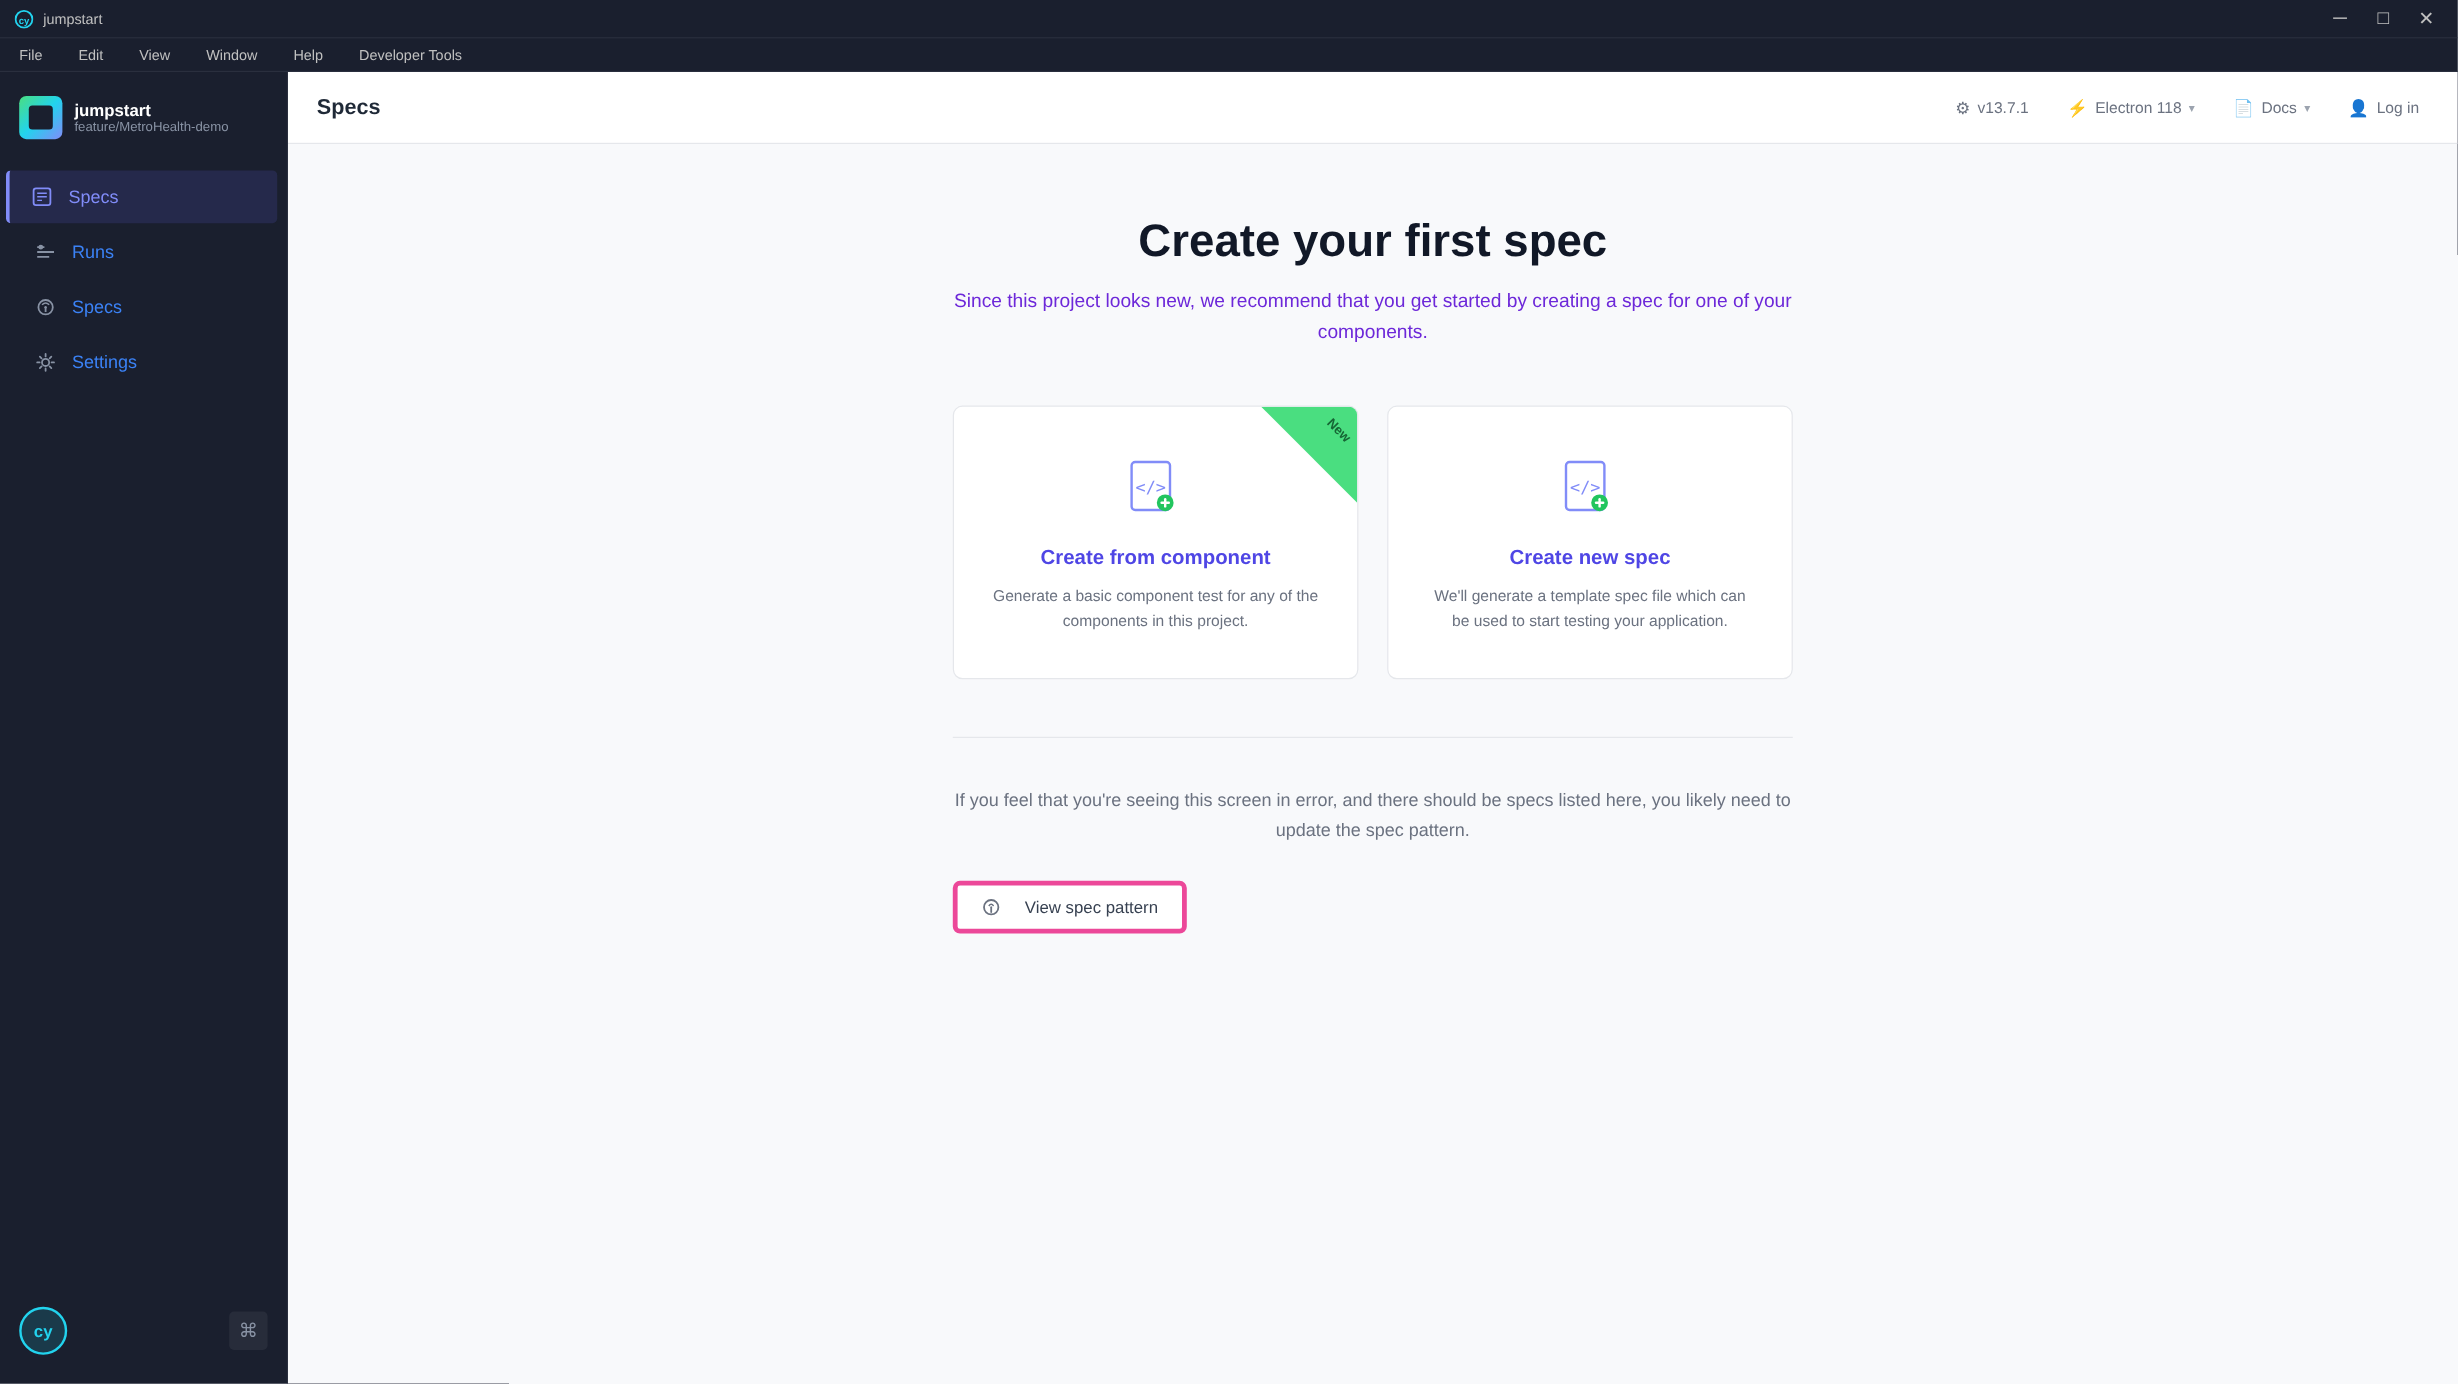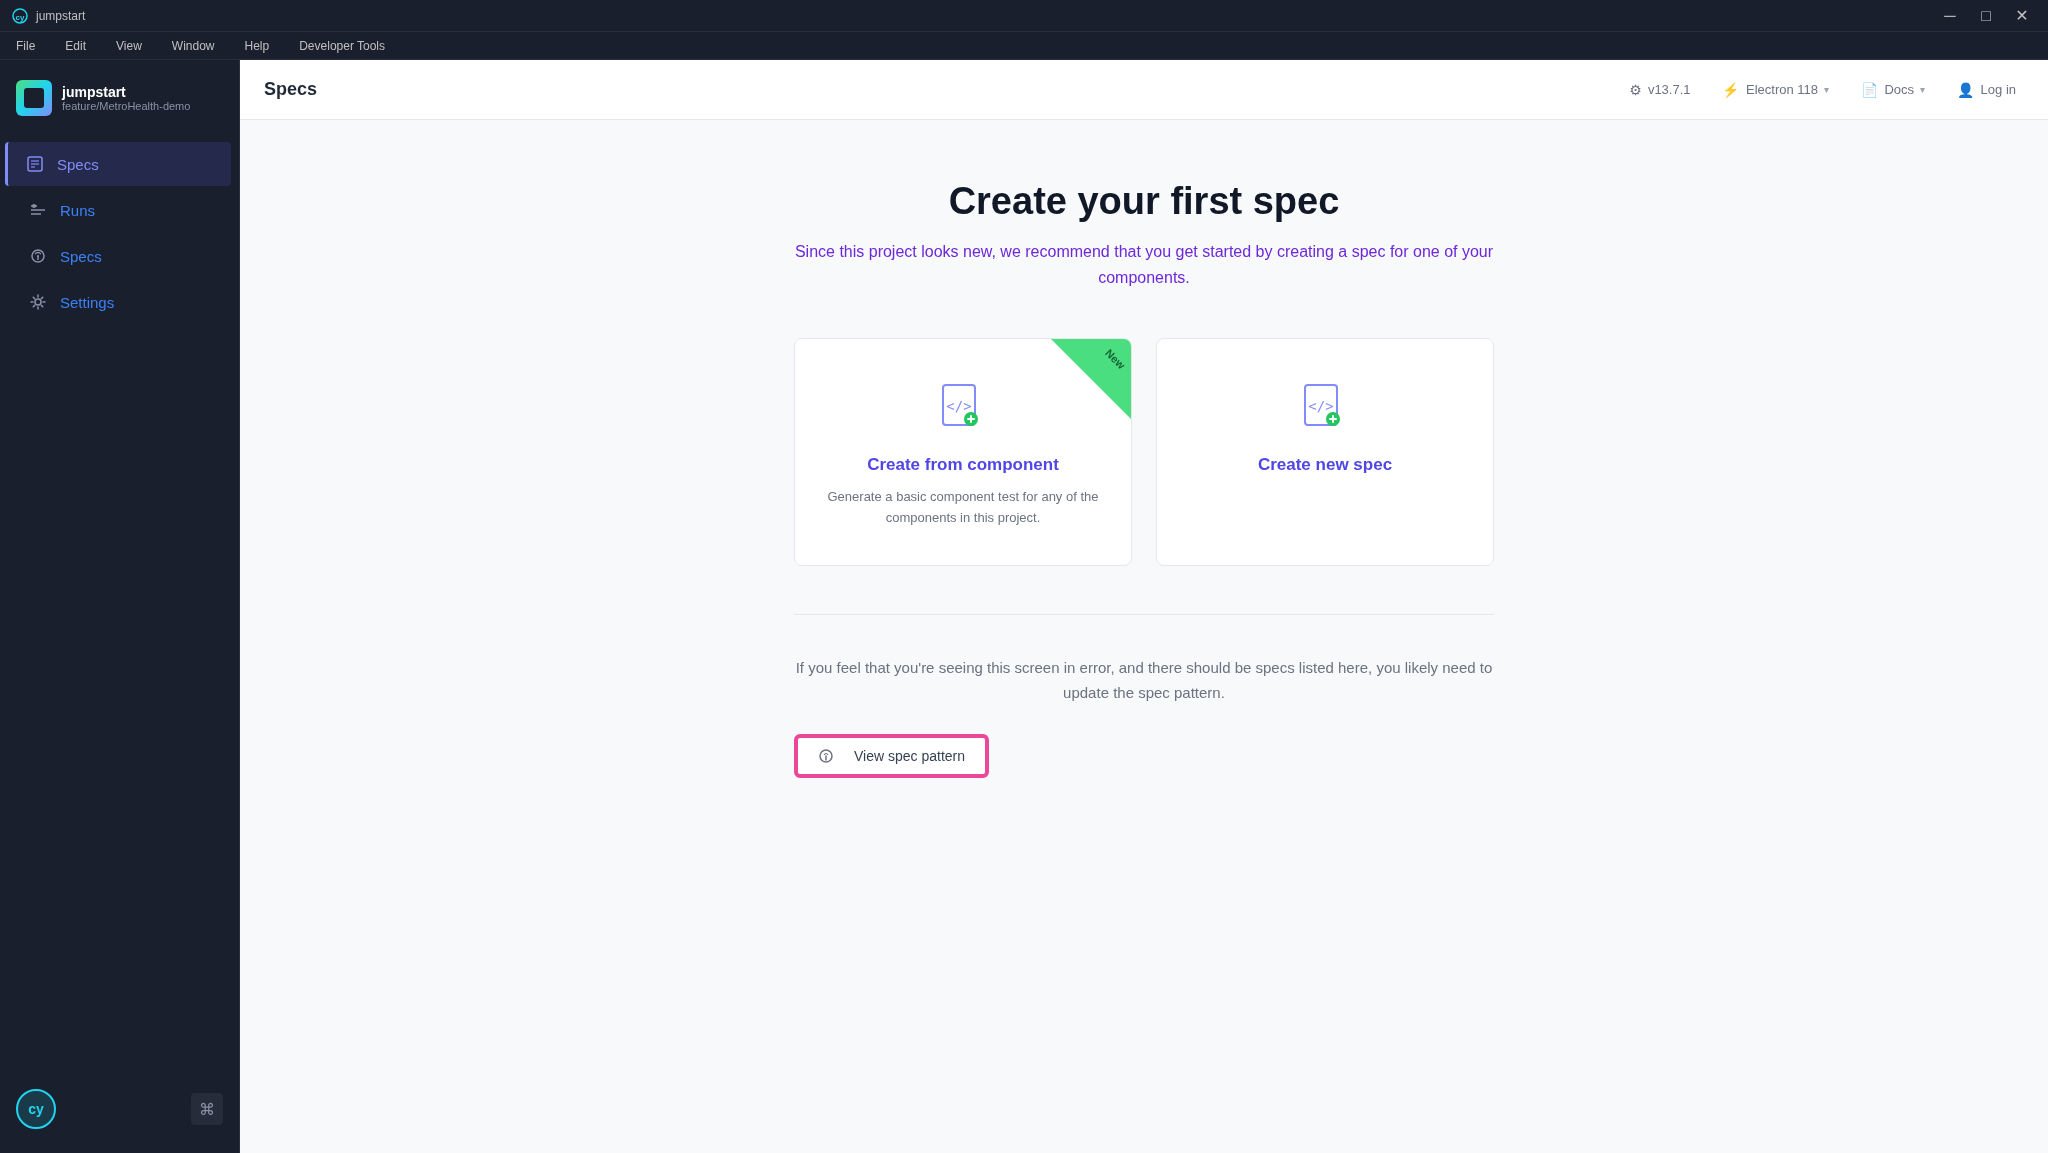--- a/index.html
+++ b/index.html
@@ -396,20 +396,21 @@
             <div class="card-icon">
               <svg width="56" height="56" viewBox="0 0 56 56" fill="none">
                 <rect x="8" y="6" width="32" height="40" rx="3" stroke="#818cf8" stroke-width="2" fill="none"></rect>
                 <text x="24" y="32" text-anchor="middle" font-size="14" fill="#818cf8" font-family="monospace">&lt;/&gt;</text>
                 <circle cx="36" cy="40" r="7" fill="#22c55e"></circle>
                 <line x1="36" y1="37" x2="36" y2="43" stroke="white" stroke-width="2" stroke-linecap="round"></line>
                 <line x1="33" y1="40" x2="39" y2="40" stroke="white" stroke-width="2" stroke-linecap="round"></line>
               </svg>
             </div>
             <div class="card-title">Create new spec</div>
+            <div class="card-desc">We'll generate a template spec file which can be used to start testing your application.</div>
           </div>
 
         </div>
 
         <hr class="divider">
 
         <p class="footer-note">If you feel that you're seeing this screen in error, and there should be specs listed here, you likely need to update the spec pattern.</p>
 
         <button class="spec-pattern-btn">
           <svg width="16" height="16" viewBox="0 0 16 16" fill="none">

